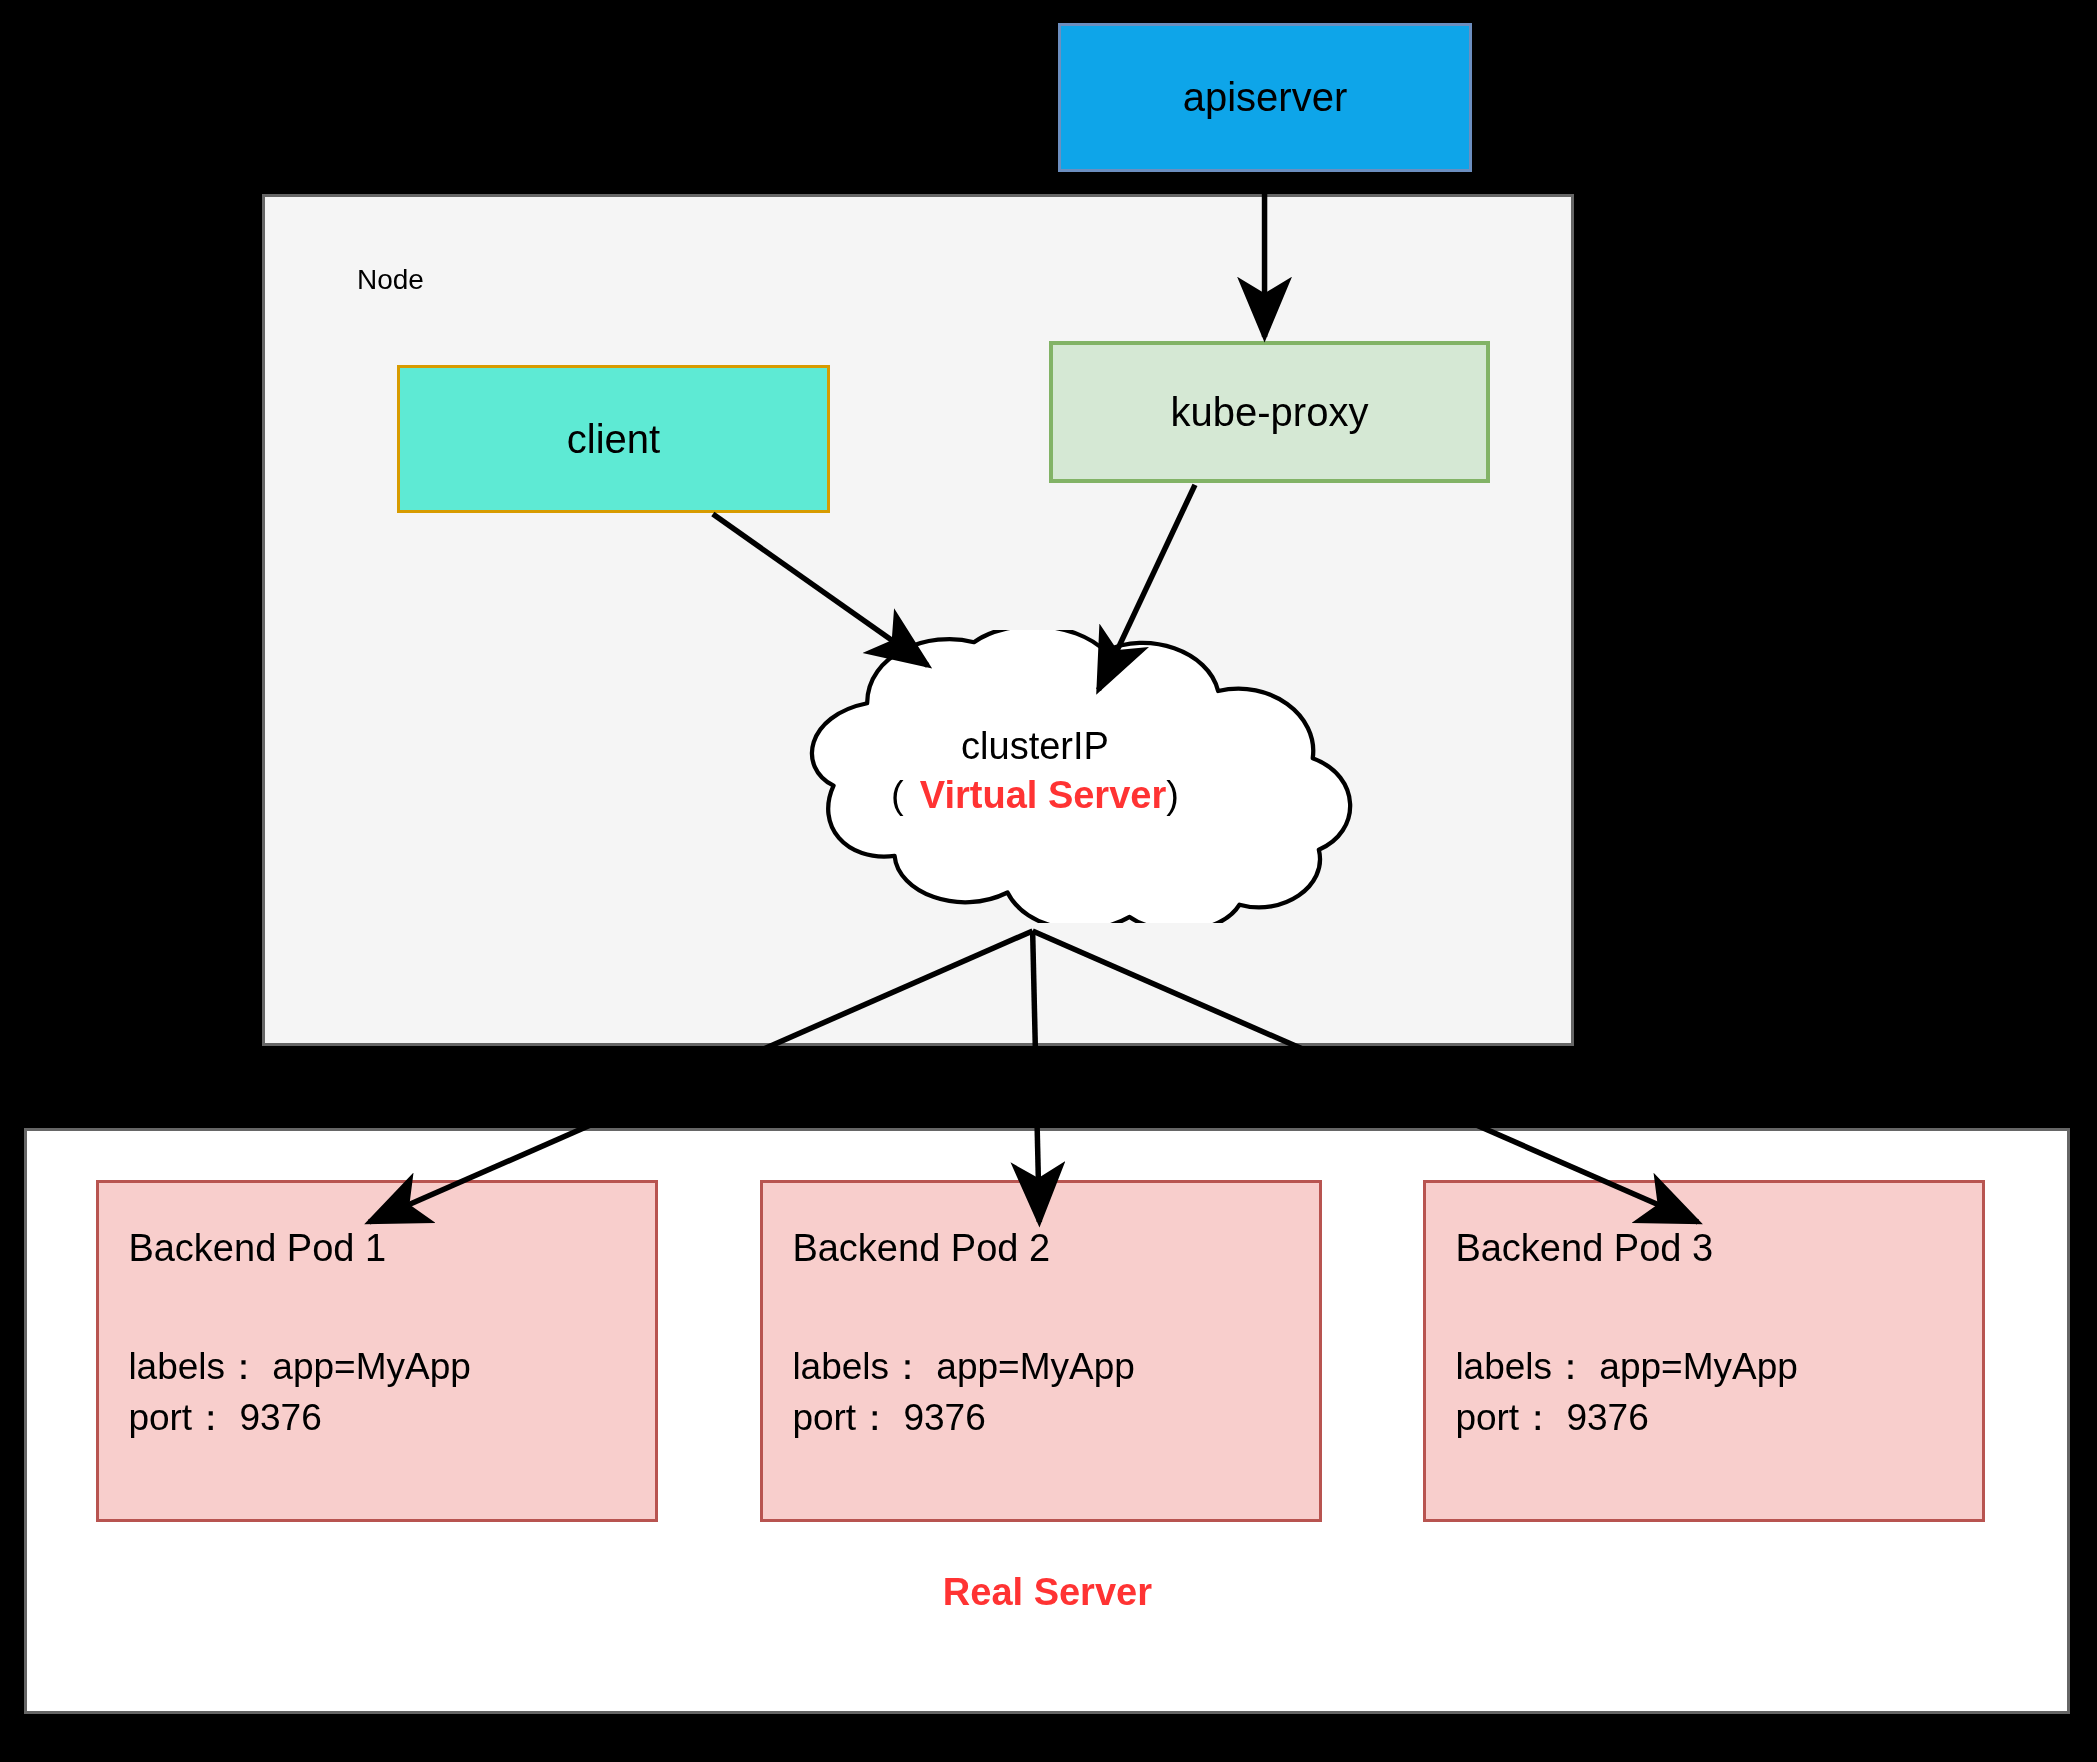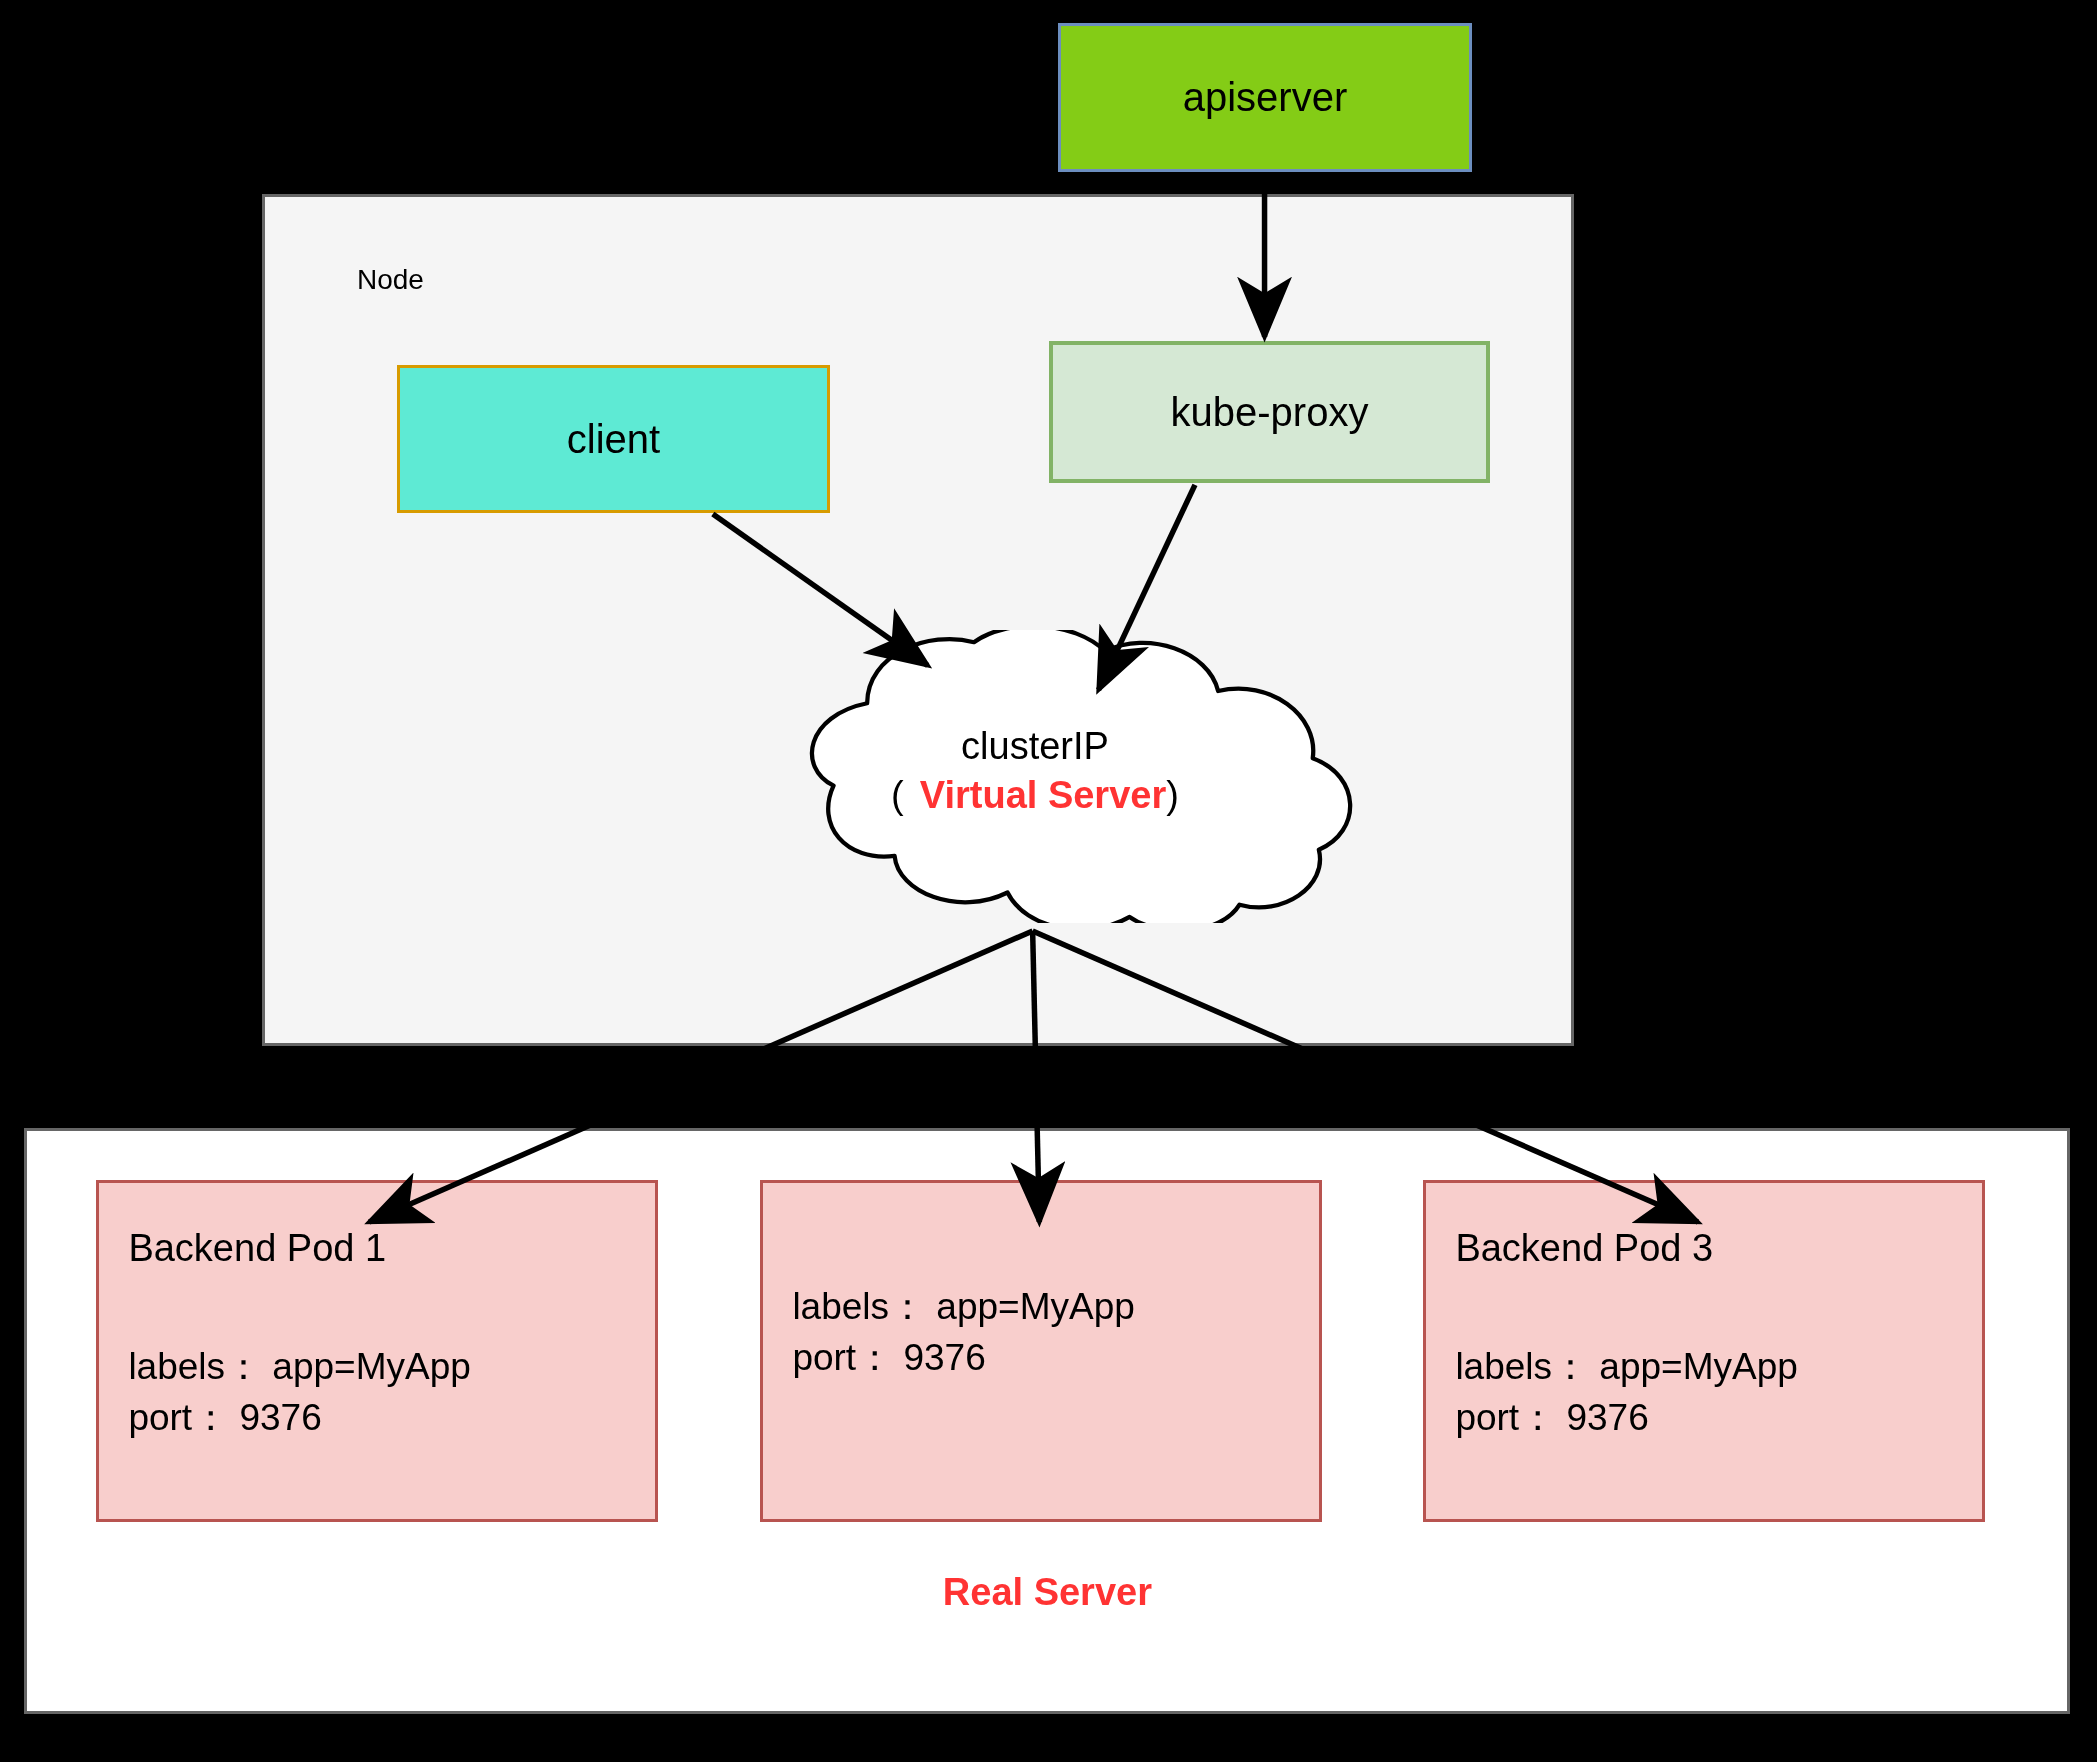--- a/index.html
+++ b/index.html
@@ -19,21 +19,21 @@
     position: absolute;
     box-sizing: border-box;
     display: flex;
     align-items: center;
     justify-content: center;
     color: #000000;
   }
   
   #apiserver-box {
     left: 1058px; top: 23px; width: 414px; height: 149px;
-    background: #84cc16;
+    background: #0ea5e9;
     border: 3.1px solid #6c8ebf;
     font-size: 40px;
   }
   
   #node-container {
     position: absolute;
     box-sizing: border-box;
     left: 262px; top: 194px; width: 1312px; height: 852px;
     background: #f5f5f5;
     border: 3.1px solid #666666;
@@ -169,20 +169,21 @@
 
     <div class="pod-box" id="pod-1">
       <div class="pod-title">Backend Pod 1</div>
       <div class="pod-meta">
         <div>labels： app=MyApp</div>
         <div>port： 9376</div>
       </div>
     </div>
 
     <div class="pod-box" id="pod-2">
+      <div class="pod-title">Backend Pod 2</div>
       <div class="pod-meta">
         <div>labels： app=MyApp</div>
         <div>port： 9376</div>
       </div>
     </div>
 
     <div class="pod-box" id="pod-3">
       <div class="pod-title">Backend Pod 3</div>
       <div class="pod-meta">
         <div>labels： app=MyApp</div>

